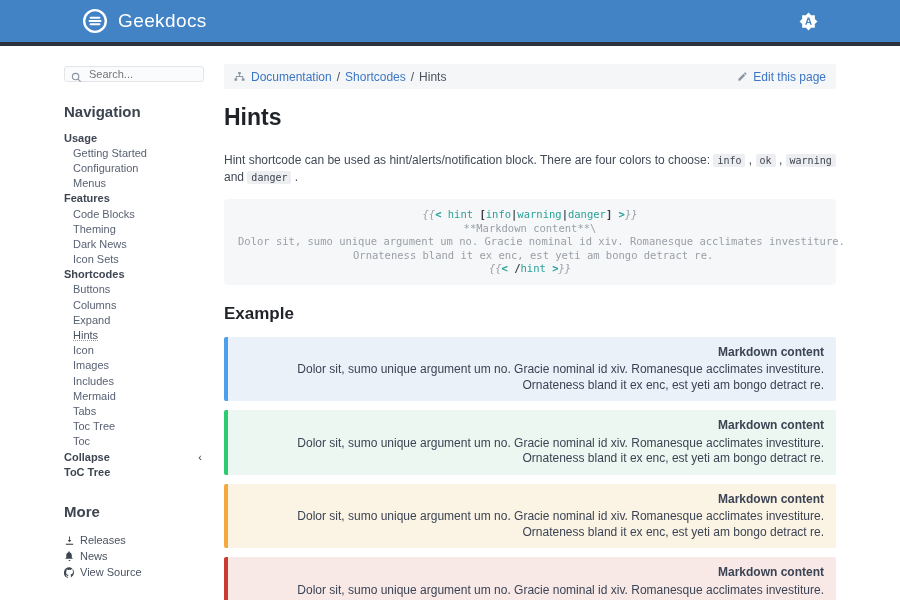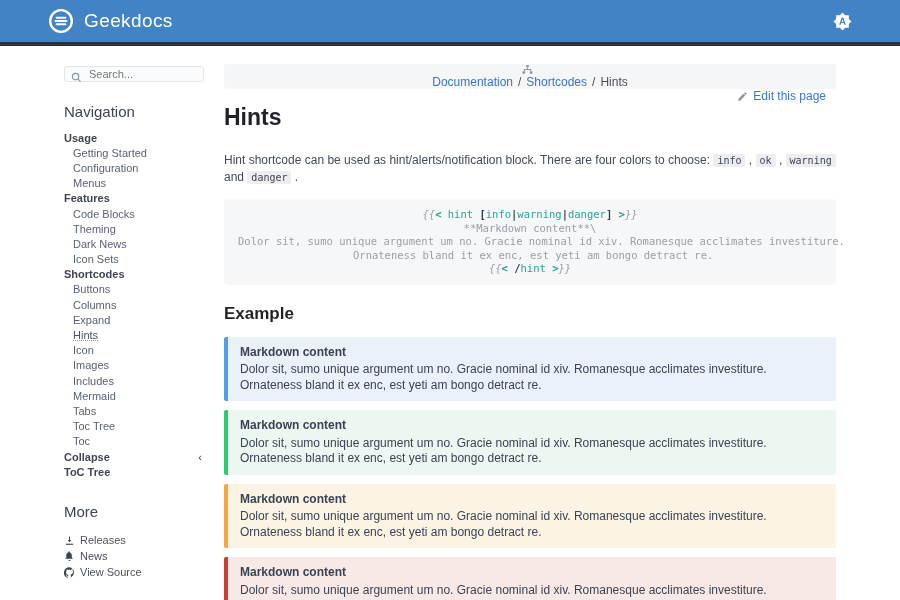--- a/index.html
+++ b/index.html
@@ -8,58 +8,58 @@
     width:900px; height:600px; overflow:hidden;
     background:#ffffff;
     font-family:"Liberation Sans", sans-serif;
     color:#424a57;
   }
 
   
   .header {
     height:42px; background:#4183c4;
     display:flex; align-items:center;
-    padding:0 48px;
+    padding:0 82px;
   }
   .brand-wrap { display:flex; align-items:center; gap:10px; cursor:pointer; }
   .brand { color:#fff; font-size:19px; letter-spacing:.4px; }
   .logo-icon svg { display:block; }
   .theme-toggle { margin-left:auto; cursor:pointer; display:flex; }
   .header-strip { height:4px; background:#2c323c; }
 
   
   .layout { display:flex; padding:18px 64px 0 64px; }
   .sidebar { width:140px; flex:none; margin-right:20px; }
   .main { flex:1; min-width:0; }
 
   
   .searchbox { position:relative; }
   .searchbox input {
     width:100%; height:16px; border:1px solid #e3e5e9; border-radius:3px;
     background:#fafbfc; font-family:"Liberation Sans",sans-serif;
     font-size:11px; color:#6a7584; padding:0 6px 0 24px; outline:none;
   }
   .searchbox .search-icon { position:absolute; left:7px; top:5px; }
-  .side-title { font-size:15px; color:#3c4450; margin:21px 0 10px; font-weight:400; }
+  .side-title { font-size:15px; color:#3c4450; margin:21px 0 10px; font-weight:700; }
   .nav-list { list-style:none; margin:0; padding:0; font-size:11px; }
   .nav-list li { padding:1.6px 0; line-height:12px; cursor:pointer; }
   .nav-list li.section { font-weight:700; color:#3f4653; }
   .nav-list li.item { padding-left:9px; color:#596273; }
   .nav-list li.item.active { text-decoration:underline dotted #8a94a3; color:#4a5361; }
   .nav-list li.has-chevron { display:flex; justify-content:space-between; align-items:center; }
   .nav-list .chevron { font-weight:400; color:#3f4653; padding-right:2px; }
   .more-title { margin:24px 0 12px; }
   .more-list { list-style:none; margin:0; padding:0; font-size:11px; color:#4a5361; }
   .more-list li { display:flex; align-items:center; gap:5px; padding:2px 0; cursor:pointer; }
   .more-list svg { flex:none; }
 
   
   .breadcrumb-bar {
     display:flex; align-items:center; background:#f4f6f8; border-radius:2px;
-    height:25px; padding:0 10px; font-size:12px; color:#49505c;flex-direction:column;
+    height:25px; padding:0 10px; font-size:12px; color:#49505c;
   }
   .breadcrumb { display:flex; align-items:center; gap:5px; }
   .breadcrumb a { color:#3b76c4; text-decoration:none; cursor:pointer; }
   .breadcrumb .sep { color:#49505c; }
   .crumb-icon { margin-right:6px; display:flex; }
   .edit-link { margin-left:auto; display:flex; align-items:center; gap:5px; color:#3b76c4; cursor:pointer; }
 
   
   h1.page-title { font-size:23px; margin:15px 0 0; color:#1f2328; font-weight:700; }
   .intro { margin:21px 0 0; font-size:12px; color:#424a57; line-height:16px; }
@@ -76,21 +76,21 @@
   .tok-delim { color:#9aa0a6; font-style:italic; }
   .tok-plain { color:#9aa0a6; }
   .tok-name  { color:#2aa198; }
   .tok-op    { color:#2aa198; font-weight:700; }
   .tok-punct { color:#3a3f45; font-weight:700; }
 
   h2.example-title { font-size:17px; margin:19px 0 13px; color:#1f2328; font-weight:700; }
   .hint {
     border-left:4px solid #0ea5e9; border-radius:2px;
     padding:8px 12px; margin-bottom:9px;
-    font-size:12px; line-height:15.5px; color:#3b4454;
+    font-size:12px; line-height:15.5px; color:#3b4454;text-align:right;
   }
   .hint .hint-title { font-weight:700; margin-bottom:2px; }
 </style>
 </head>
 <body>
 
 <div class="header">
   <div class="brand-wrap">
     <span class="logo-icon">
       <svg width="26" height="26" viewBox="0 0 24 24">

